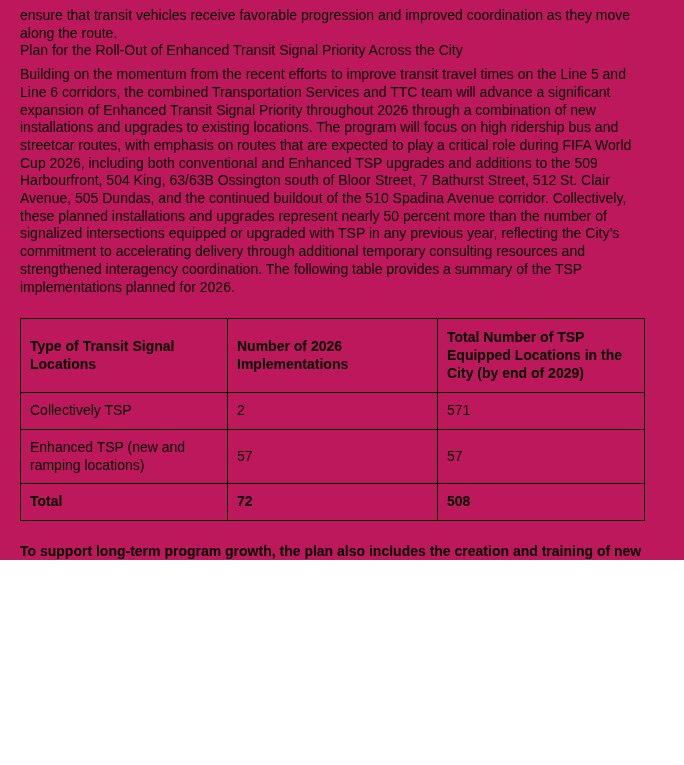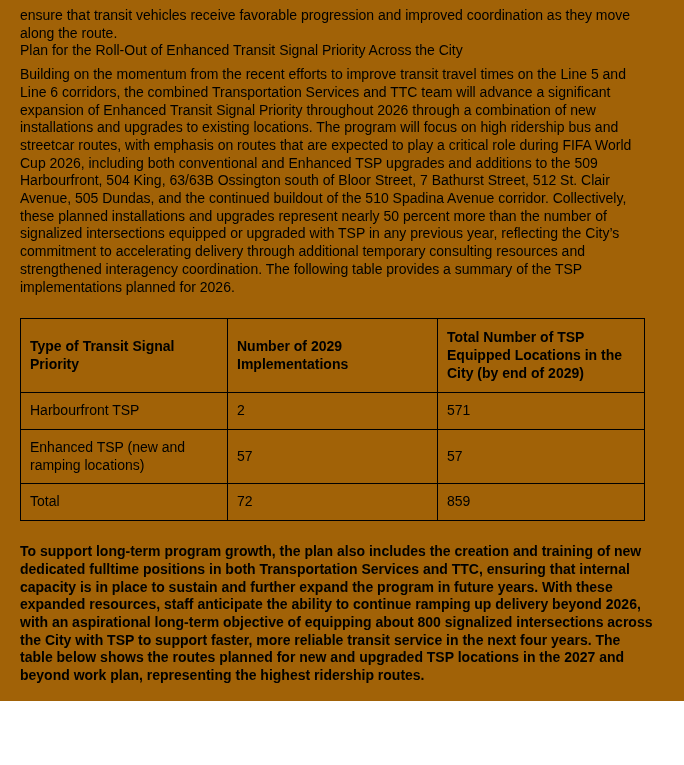--- a/index.html
+++ b/index.html
@@ -1,21 +1,21 @@
 <!DOCTYPE html>
 <html><head>
 <meta charset="utf-8">
 <style>
   * { margin: 0; padding: 0; box-sizing: border-box; }
   html, body { background: #ffffff; }
   .page {
     position: relative;
     width: 684px;
-    height: 701px;
-    background: #a16207;
+    height: 560px;
+    background: #be185d;
     color: #000000;
     font-family: "Liberation Sans", "DejaVu Sans", sans-serif;
     font-size: 14px;
     line-height: 17.7px;
     padding: 7px 22px 0 20px;
     overflow: hidden;
   }
   .para {
     max-width: 636px;
     text-align: left;
@@ -42,60 +42,60 @@
     line-height: 17.7px;
   }
   table.tsp-table th {
     font-weight: bold;
     padding: 10px 10px 10px 9px;
   }
   table.tsp-table td {
     font-weight: normal;
     padding: 9px 10px 9px 9px;
   }
-  table.tsp-table tr.total-row td { font-weight: normal; }
+  table.tsp-table tr.total-row td { font-weight: bold; }
 </style>
 </head>
 <body>
 
 <div class="page">
 
   <p class="para intro-para">ensure that transit vehicles receive favorable progression and improved coordination as they move along the route.</p>
 
   <p class="para section-heading">Plan for the Roll-Out of Enhanced Transit Signal Priority Across the City</p>
 
   <p class="para body-para">Building on the momentum from the recent efforts to improve transit travel times on the Line 5 and Line 6 corridors, the combined Transportation Services and TTC team will advance a significant expansion of Enhanced Transit Signal Priority throughout 2026 through a combination of new installations and upgrades to existing locations. The program will focus on high ridership bus and streetcar routes, with emphasis on routes that are expected to play a critical role during FIFA World Cup 2026, including both conventional and Enhanced TSP upgrades and additions to the 509 Harbourfront, 504 King, 63/63B Ossington south of Bloor Street, 7 Bathurst Street, 512 St. Clair Avenue, 505 Dundas, and the continued buildout of the 510 Spadina Avenue corridor. Collectively, these planned installations and upgrades represent nearly 50 percent more than the number of signalized intersections equipped or upgraded with TSP in any previous year, reflecting the City’s commitment to accelerating delivery through additional temporary consulting resources and strengthened interagency coordination. The following table provides a summary of the TSP implementations planned for 2026.</p>
 
   <table class="tsp-table">
     <colgroup>
       <col class="c1">
         <col class="c2">
         <col class="c3">
     </colgroup>
     <thead>
       <tr>
-        <th>Type of Transit Signal Priority</th>
-        <th>Number of 2029 Implementations</th>
+        <th>Type of Transit Signal Locations</th>
+        <th>Number of 2026 Implementations</th>
         <th>Total Number of TSP Equipped Locations in the City (by end of 2029)</th>
       </tr>
     </thead>
     <tbody>
       <tr>
-        <td>Harbourfront TSP</td>
+        <td>Collectively TSP</td>
         <td>2</td>
         <td>571</td>
       </tr>
       <tr>
         <td>Enhanced TSP (new and ramping locations)</td>
         <td>57</td>
         <td>57</td>
       </tr>
       <tr class="total-row">
         <td>Total</td>
         <td>72</td>
-        <td>859</td>
+        <td>508</td>
       </tr>
     </tbody>
   </table>
 
   <p class="para closing-para">To support long-term program growth, the plan also includes the creation and training of new dedicated fulltime positions in both Transportation Services and TTC, ensuring that internal capacity is in place to sustain and further expand the program in future years. With these expanded resources, staff anticipate the ability to continue ramping up delivery beyond 2026, with an aspirational long-term objective of equipping about 800 signalized intersections across the City with TSP to support faster, more reliable transit service in the next four years. The table below shows the routes planned for new and upgraded TSP locations in the 2027 and beyond work plan, representing the highest ridership routes.</p>
 
 </div>
 
 </body></html>

